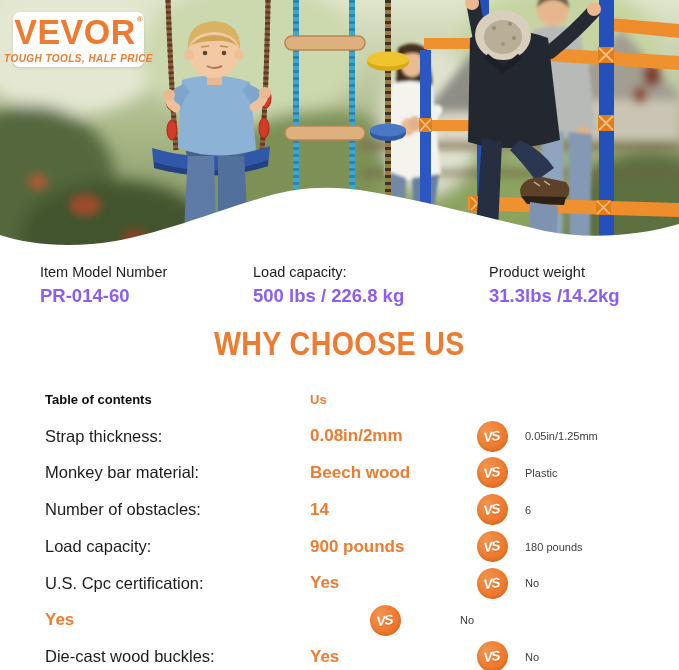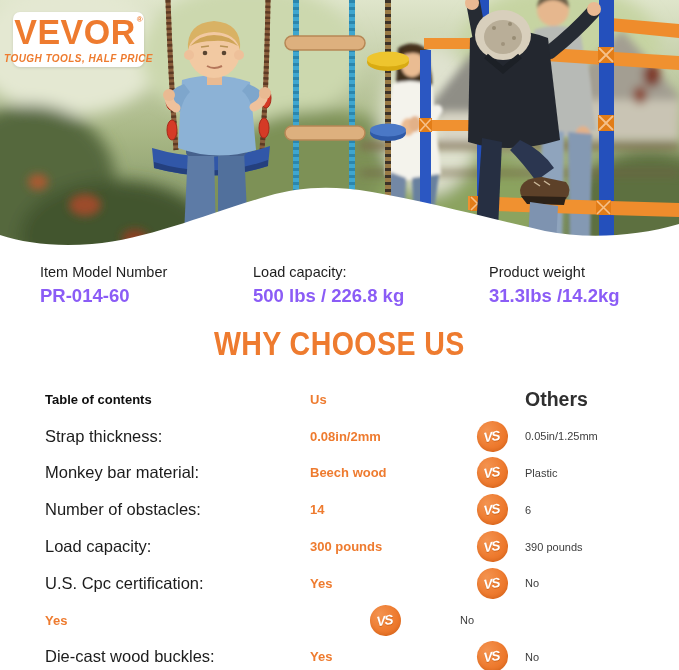--- a/index.html
+++ b/index.html
@@ -48,21 +48,21 @@
     white-space:nowrap;
   }
 
   
   .ctable { position:absolute; left:45px; top:381px; width:600px; }
   .crow {
     display:grid; grid-template-columns:265px 150px 65px auto;
     height:36.8px; align-items:center;
   }
   .cell-feature { font-size:16.5px; color:#1c1c1c; white-space:nowrap; }
-  .cell-us { font-size:13px; font-weight:bold; color:#EE7B2F; white-space:nowrap; }
+  .cell-us { font-size:17px; font-weight:bold; color:#EE7B2F; white-space:nowrap; }
   .cell-others { font-size:11px; color:#3d3d3d; white-space:nowrap; }
   .crow.header .cell-feature { font-size:13px; font-weight:bold; color:#0e0e0e; }
   .crow.header .cell-us { font-size:13px; }
   .crow.header .cell-others { font-size:19.5px; font-weight:bold; color:#2f2f2f; }
   .vs-wrap { display:flex; justify-content:center; align-items:center; }
   .vs-badge {
     width:31px; height:31px; border-radius:50%;
     background:radial-gradient(circle at 35% 28%, #f39350 0%, #ee7b2f 55%, #e66c1f 100%);
     display:flex; align-items:center; justify-content:center;
     transform:rotate(-8deg);
@@ -276,21 +276,20 @@
   <h2 class="why">
     <span>WHY CHOOSE US</span>
   </h2>
 
   <div class="ctable">
 
     <div class="crow header">
       <div class="cell-feature">Table of contents</div>
       <div class="cell-us">Us</div>
       <div class="vs-wrap"></div>
-      <div class="cell-others">Others</div>
     </div>
 
     <div class="crow">
       <div class="cell-feature">Strap thickness:</div>
       <div class="cell-us">0.08in/2mm</div>
       <div class="vs-wrap">
           <span class="vs-badge">
             <span>VS</span>
           </span>
         </div>
@@ -314,27 +313,27 @@
       <div class="vs-wrap">
           <span class="vs-badge">
             <span>VS</span>
           </span>
         </div>
       <div class="cell-others">6</div>
     </div>
 
     <div class="crow">
       <div class="cell-feature">Load capacity:</div>
-      <div class="cell-us">300 pounds</div>
-      <div class="vs-wrap">
-          <span class="vs-badge">
-            <span>VS</span>
-          </span>
-        </div>
-      <div class="cell-others">390 pounds</div>
+      <div class="cell-us">900 pounds</div>
+      <div class="vs-wrap">
+          <span class="vs-badge">
+            <span>VS</span>
+          </span>
+        </div>
+      <div class="cell-others">180 pounds</div>
     </div>
 
     <div class="crow">
       <div class="cell-feature">U.S. Cpc certification:</div>
       <div class="cell-us">Yes</div>
       <div class="vs-wrap">
           <span class="vs-badge">
             <span>VS</span>
           </span>
         </div>

